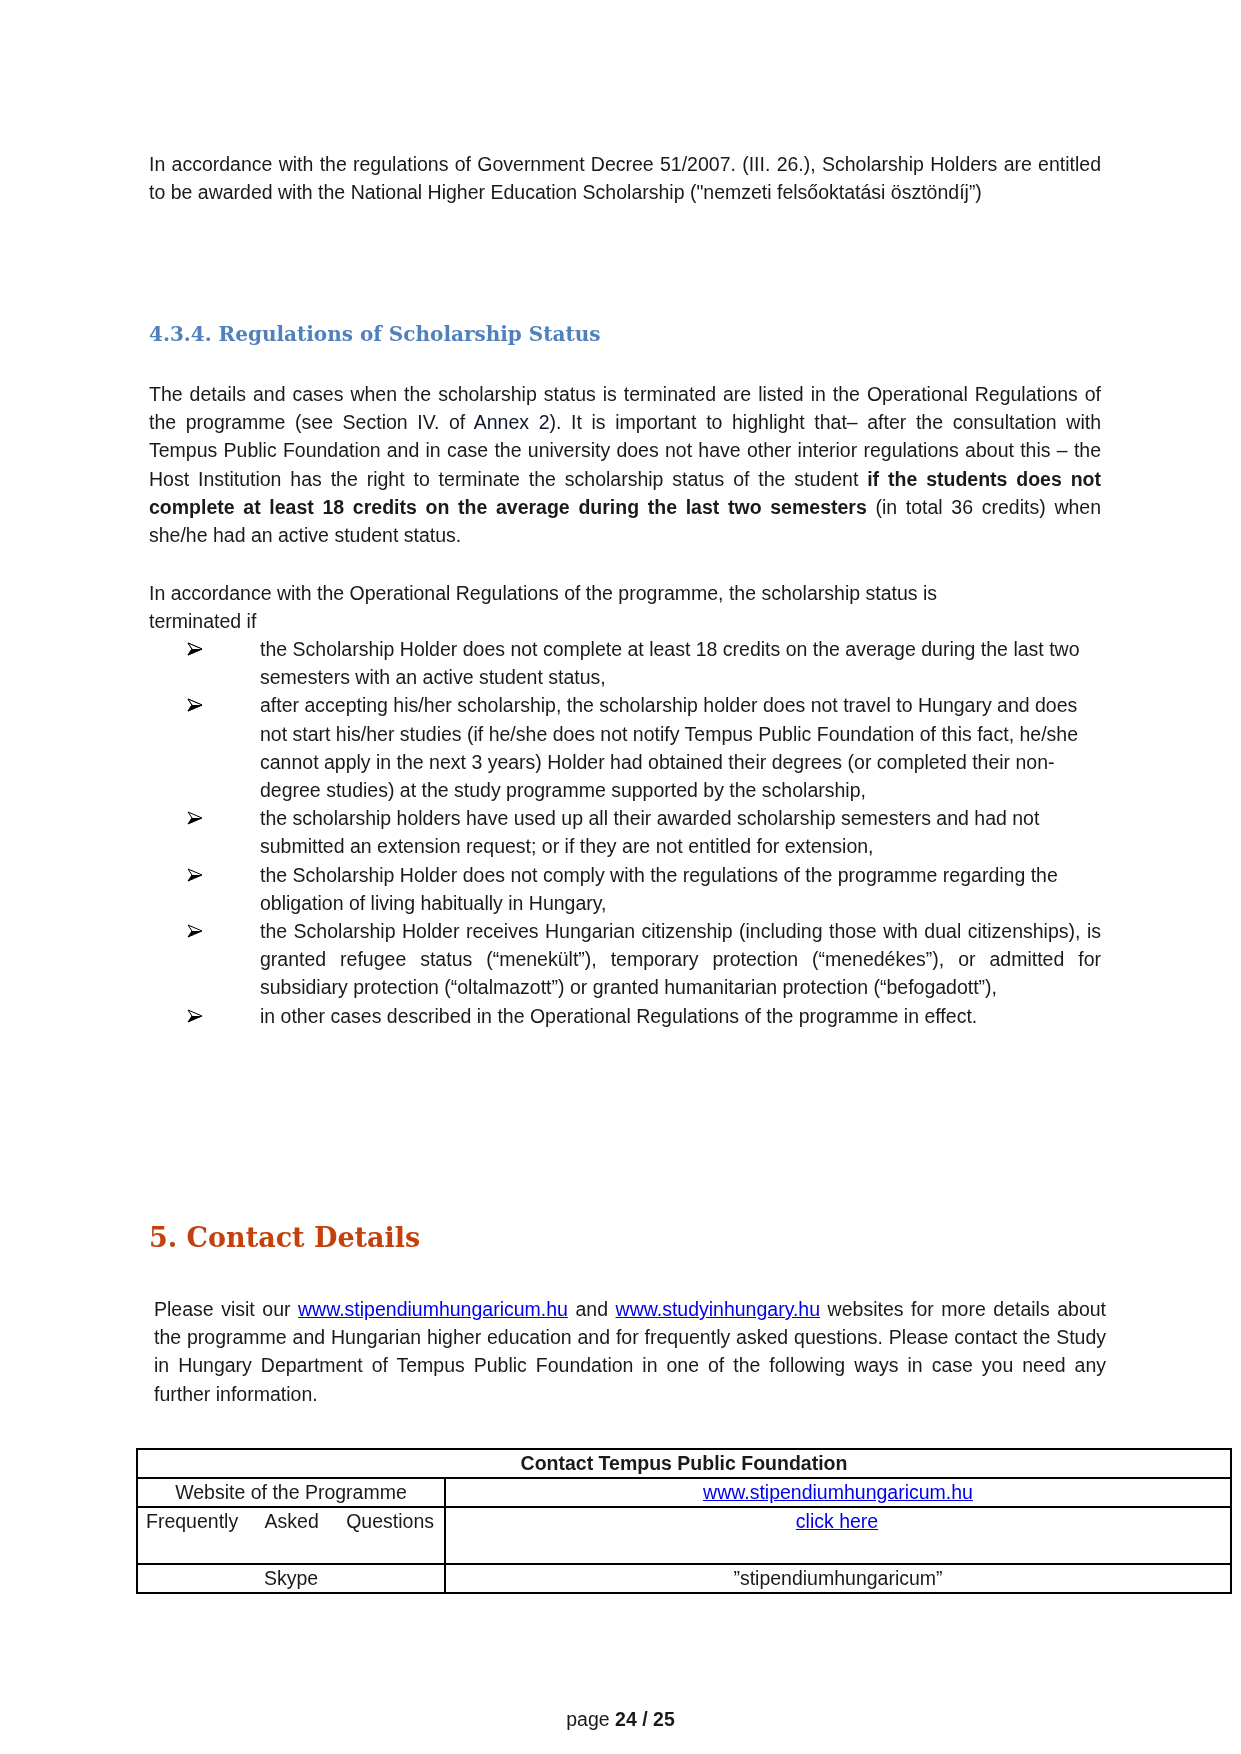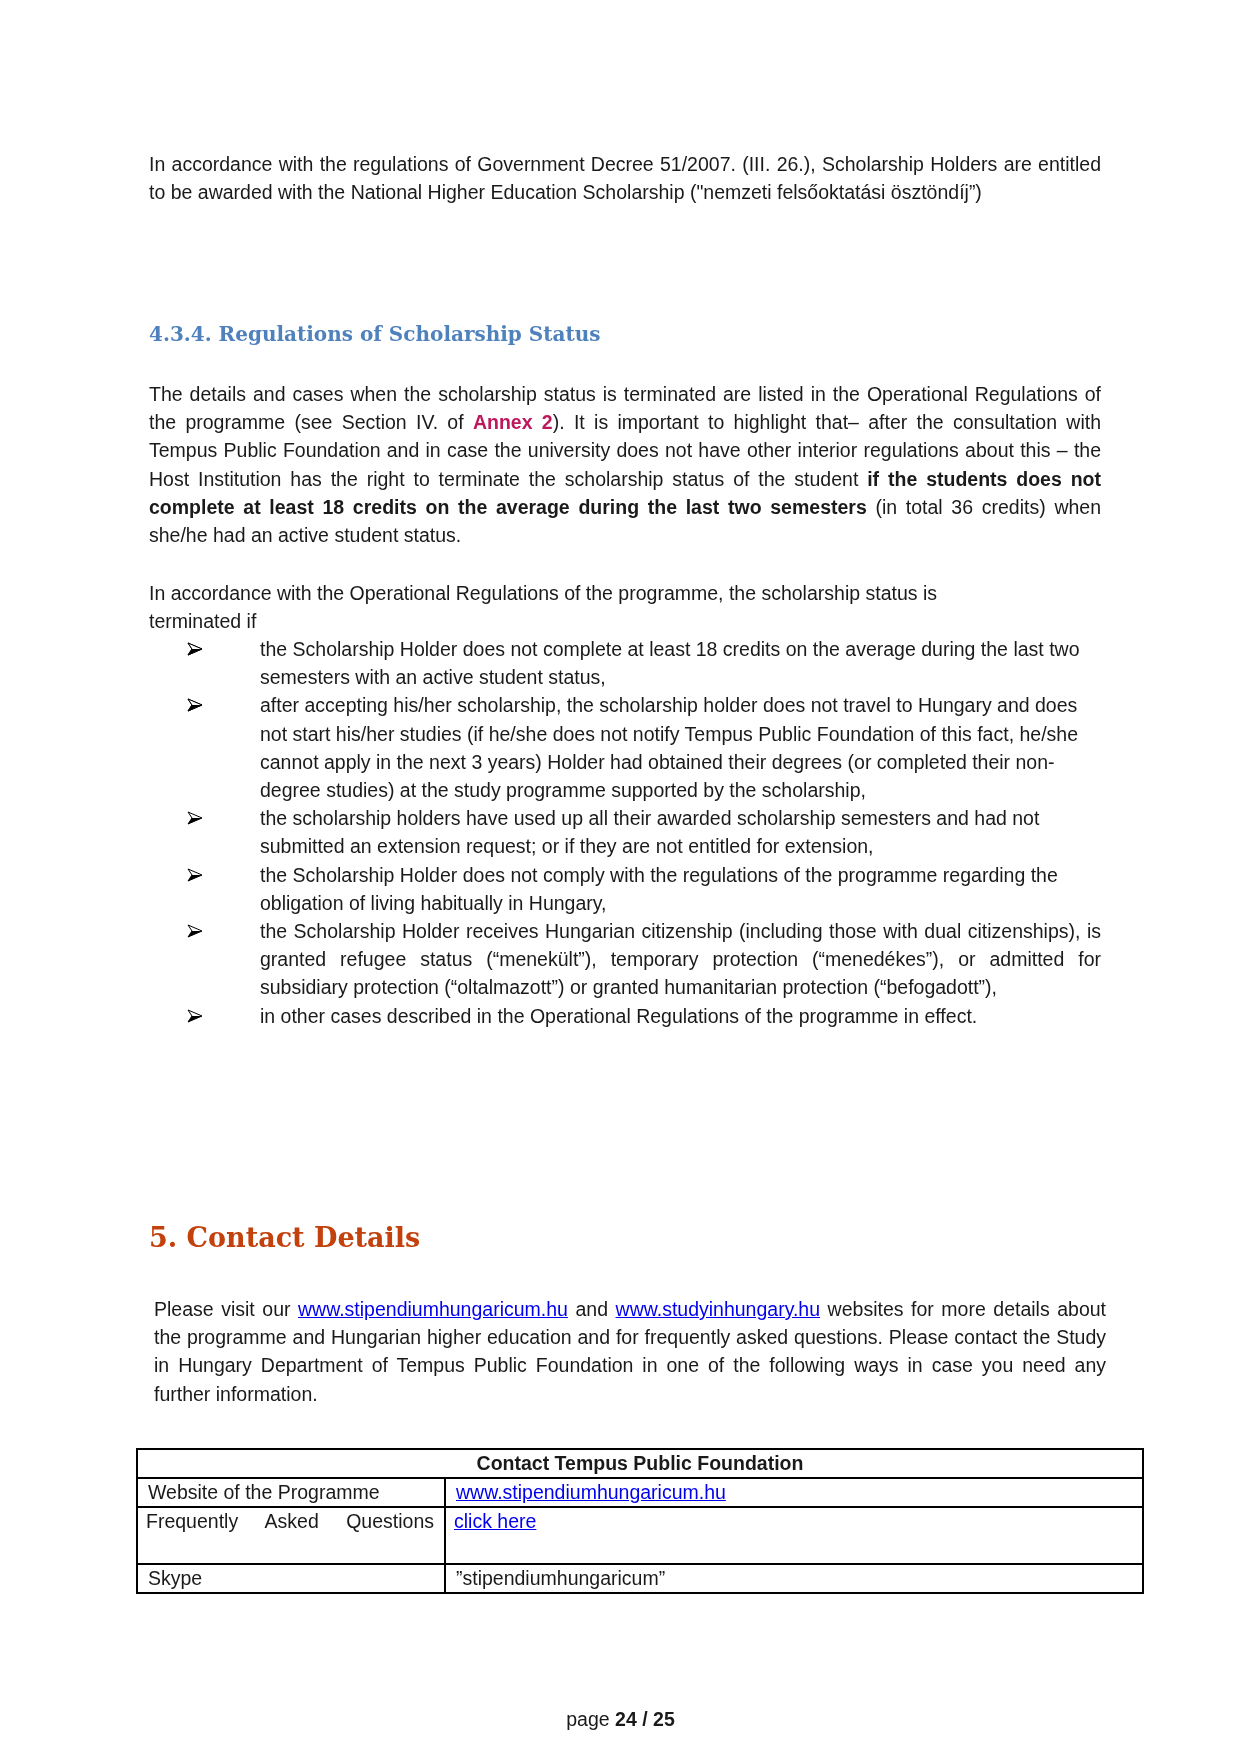--- a/index.html
+++ b/index.html
@@ -5,31 +5,31 @@
   html, body { margin: 0; padding: 0; background: #ffffff; }
   body { width: 1241px; height: 1754px; position: relative; overflow: hidden;
          font-family: "Liberation Sans", sans-serif; color: #1a1a1a; }
   .page { position: absolute; left: 0; top: 0; width: 1241px; height: 1754px; }
   .block { position: absolute; left: 149px; width: 952px; font-size: 19.5px; line-height: 28.2px; }
   .justify { text-align: justify; text-align-last: left; }
   .h3 { position: absolute; left: 149px; top: 322px; font-family: "DejaVu Serif", serif;
         font-weight: bold; font-size: 20px; color: #4f81bd; letter-spacing: 0px; }
   .h1 { position: absolute; left: 149px; top: 1222px; font-family: "DejaVu Serif", serif;
         font-weight: bold; font-size: 27px; color: #c2410c; }
-  .annex { color: #be185d; font-weight: bold; }
+  .annex { color: #0f172a; font-weight: normal; }
   a.link { color: #0000ee; text-decoration: underline; }
   ul.bullets { position: absolute; left: 149px; top: 635px; width: 952px; margin: 0; padding: 0; list-style: none;
                font-size: 19.5px; line-height: 28.2px; }
   ul.bullets li { position: relative; padding-left: 111px; }
   ul.bullets li .arrow { position: absolute; left: 38px; top: 0; width: 20px; height: 28px; }
   ul.bullets li .arrow svg { display: block; margin-top: 7px; }
   .justify-full { text-align: justify; text-align-last: justify; }
-  table.contact { position: absolute; left: 136px; top: 1448px; width: 1008px; border-collapse: collapse;
+  table.contact { position: absolute; left: 136px; top: 1448px; width: 1096px; border-collapse: collapse;
                   font-size: 19.5px; }
-  table.contact td, table.contact th { border: 2px solid #000; padding: 0 10px; vertical-align: top; line-height: 26px; }
+  table.contact td, table.contact th { border: 2px solid #000; padding: 0 10px; vertical-align: top; line-height: 26px; text-align: center; }
   table.contact th { font-weight: bold; text-align: center; height: 27px; }
   table.contact td.c1 { width: 286px; height: 27px; }
   table.contact tr.tall td { height: 55px; padding-left: 8px; }
   .footer { position: absolute; left: 0; width: 1241px; top: 1708px; text-align: center; font-size: 19.5px; }
   .footer b { font-weight: bold; }
 </style>
 </head>
 <body>
 
 <div class="page">

